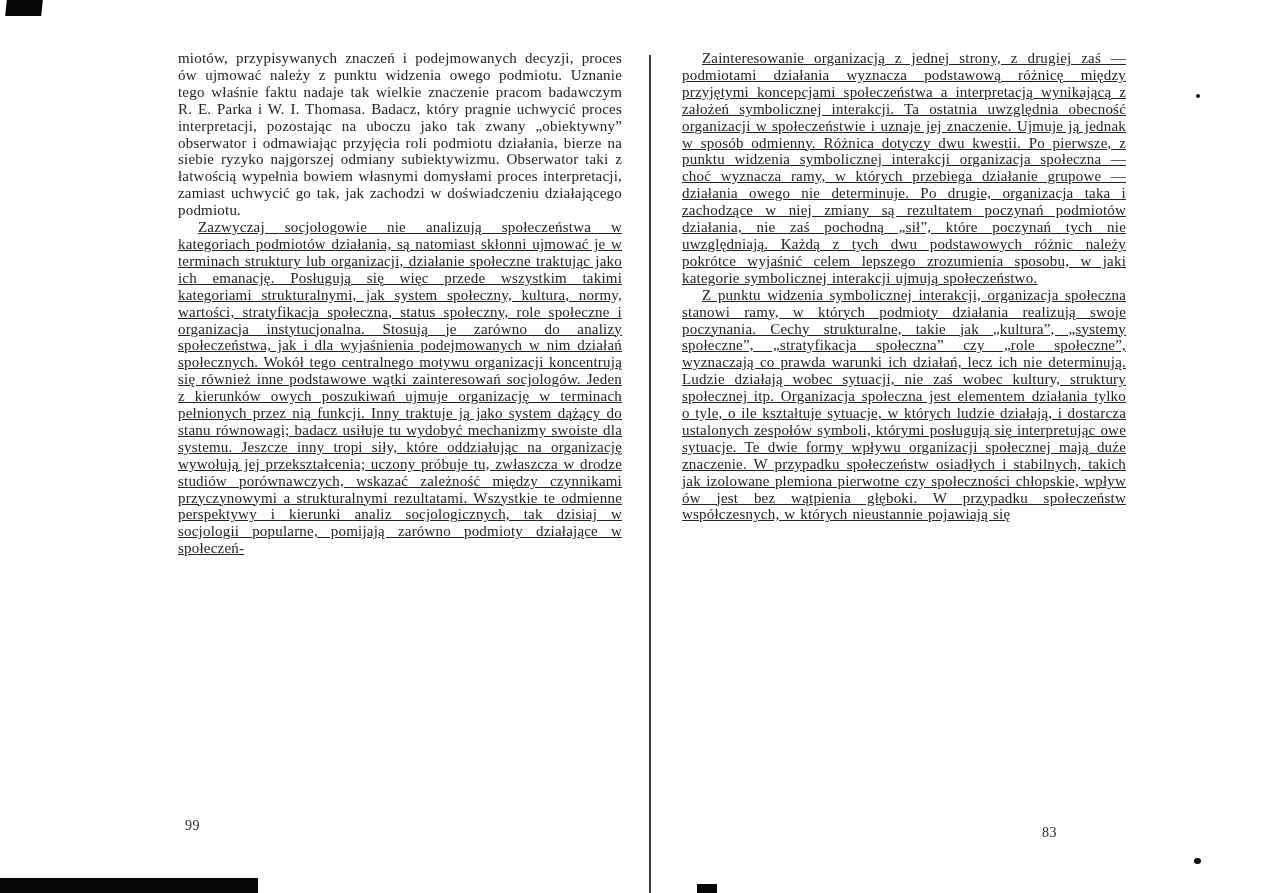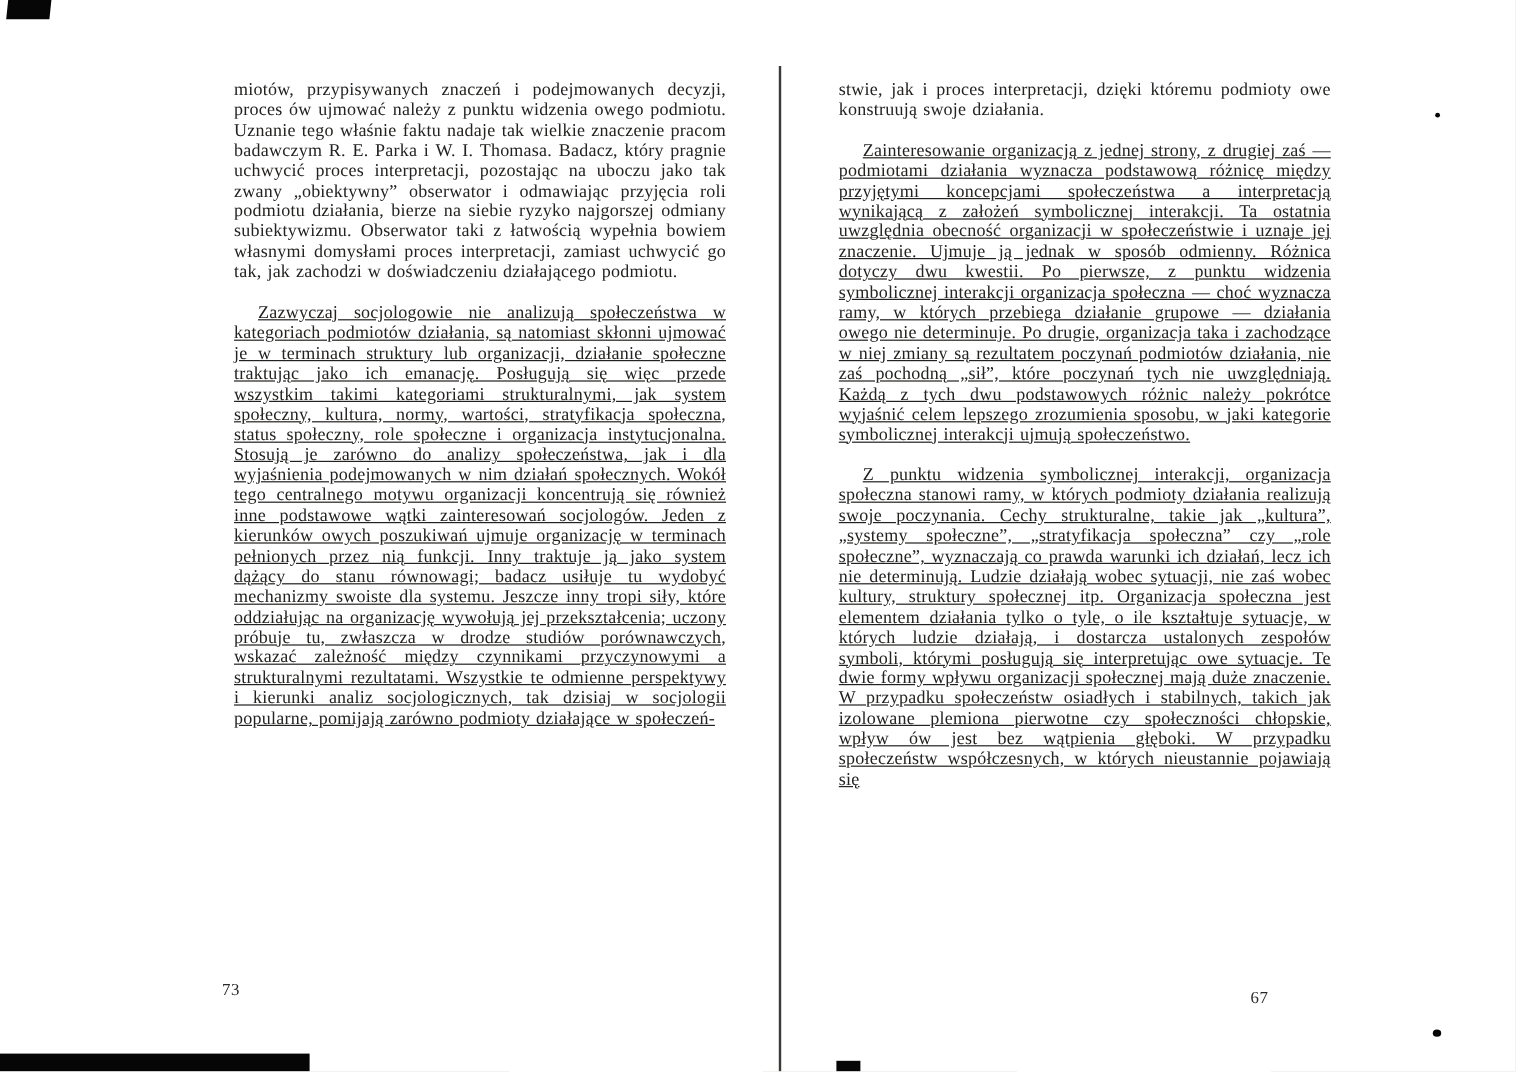--- a/index.html
+++ b/index.html
@@ -17,21 +17,21 @@
   }
   .page {
     position: absolute;
     top: 50px;
     width: 444px;
     color: #1e1d1b;
   }
   .page-left  { left: 178px; }
   .page-right { left: 682px; }
   .para {
-    margin: 17px;
+    margin: 0;
     font-size: 15px;
     line-height: 16.9px;
     text-align: justify;
     letter-spacing: 0.2px;
     word-spacing: 1px;
     color: #232220;
   }
   .para.indent { text-indent: 20px; text-decoration: underline; }
   .page-number {
     position: absolute;
@@ -68,22 +68,21 @@
   <div class="artifact speck-tr"></div>
 
   <div class="divider"></div>
 
   <div class="page page-left">
     <p class="para">miotów, przypisywanych znaczeń i podejmowanych decyzji, proces ów ujmować należy z punktu widzenia owego podmiotu. Uznanie tego właśnie faktu nadaje tak wielkie znaczenie pracom badawczym R. E. Parka i W. I. Thomasa. Badacz, który pragnie uchwycić proces interpretacji, pozostając na uboczu jako tak zwany „obiektywny” obserwator i odmawiając przyjęcia roli podmiotu działania, bierze na siebie ryzyko najgorszej odmiany subiektywizmu. Obserwator taki z łatwością wypełnia bowiem własnymi domysłami proces interpretacji, zamiast uchwycić go tak, jak zachodzi w doświadczeniu działającego podmiotu.</p>
     <p class="para indent">Zazwyczaj socjologowie nie analizują społeczeństwa w kategoriach podmiotów działania, są natomiast skłonni ujmować je w terminach struktury lub organizacji, działanie społeczne traktując jako ich emanację. Posługują się więc przede wszystkim takimi kategoriami strukturalnymi, jak system społeczny, kultura, normy, wartości, stratyfikacja społeczna, status społeczny, role społeczne i organizacja instytucjonalna. Stosują je zarówno do analizy społeczeństwa, jak i dla wyjaśnienia podejmowanych w nim działań społecznych. Wokół tego centralnego motywu organizacji koncentrują się również inne podstawowe wątki zainteresowań socjologów. Jeden z kierunków owych poszukiwań ujmuje organizację w terminach pełnionych przez nią funkcji. Inny traktuje ją jako system dążący do stanu równowagi; badacz usiłuje tu wydobyć mechanizmy swoiste dla systemu. Jeszcze inny tropi siły, które oddziałując na organizację wywołują jej przekształcenia; uczony próbuje tu, zwłaszcza w drodze studiów porównawczych, wskazać zależność między czynnikami przyczynowymi a strukturalnymi rezultatami. Wszystkie te odmienne perspektywy i kierunki analiz socjologicznych, tak dzisiaj w socjologii popularne, pomijają zarówno podmioty działające w społeczeń-</p>
   </div>
 
   <div class="page page-right">
-    <p class="para">stwie, jak i proces interpretacji, dzięki któremu podmioty owe konstruują swoje działania.</p>
     <p class="para indent">Zainteresowanie organizacją z jednej strony, z drugiej zaś — podmiotami działania wyznacza podstawową różnicę między przyjętymi koncepcjami społeczeństwa a interpretacją wynikającą z założeń symbolicznej interakcji. Ta ostatnia uwzględnia obecność organizacji w społeczeństwie i uznaje jej znaczenie. Ujmuje ją jednak w sposób odmienny. Różnica dotyczy dwu kwestii. Po pierwsze, z punktu widzenia symbolicznej interakcji organizacja społeczna — choć wyznacza ramy, w których przebiega działanie grupowe — działania owego nie determinuje. Po drugie, organizacja taka i zachodzące w niej zmiany są rezultatem poczynań podmiotów działania, nie zaś pochodną „sił”, które poczynań tych nie uwzględniają. Każdą z tych dwu podstawowych różnic należy pokrótce wyjaśnić celem lepszego zrozumienia sposobu, w jaki kategorie symbolicznej interakcji ujmują społeczeństwo.</p>
     <p class="para indent">Z punktu widzenia symbolicznej interakcji, organizacja społeczna stanowi ramy, w których podmioty działania realizują swoje poczynania. Cechy strukturalne, takie jak „kultura”, „systemy społeczne”, „stratyfikacja społeczna” czy „role społeczne”, wyznaczają co prawda warunki ich działań, lecz ich nie determinują. Ludzie działają wobec sytuacji, nie zaś wobec kultury, struktury społecznej itp. Organizacja społeczna jest elementem działania tylko o tyle, o ile kształtuje sytuacje, w których ludzie działają, i dostarcza ustalonych zespołów symboli, którymi posługują się interpretując owe sytuacje. Te dwie formy wpływu organizacji społecznej mają duże znaczenie. W przypadku społeczeństw osiadłych i stabilnych, takich jak izolowane plemiona pierwotne czy społeczności chłopskie, wpływ ów jest bez wątpienia głęboki. W przypadku społeczeństw współczesnych, w których nieustannie pojawiają się</p>
   </div>
 
-  <div class="page-number num-left">73</div>
+  <div class="page-number num-left">99</div>
 
-  <div class="page-number num-right">67</div>
+  <div class="page-number num-right">83</div>
 
 </div>
 
 </body></html>

